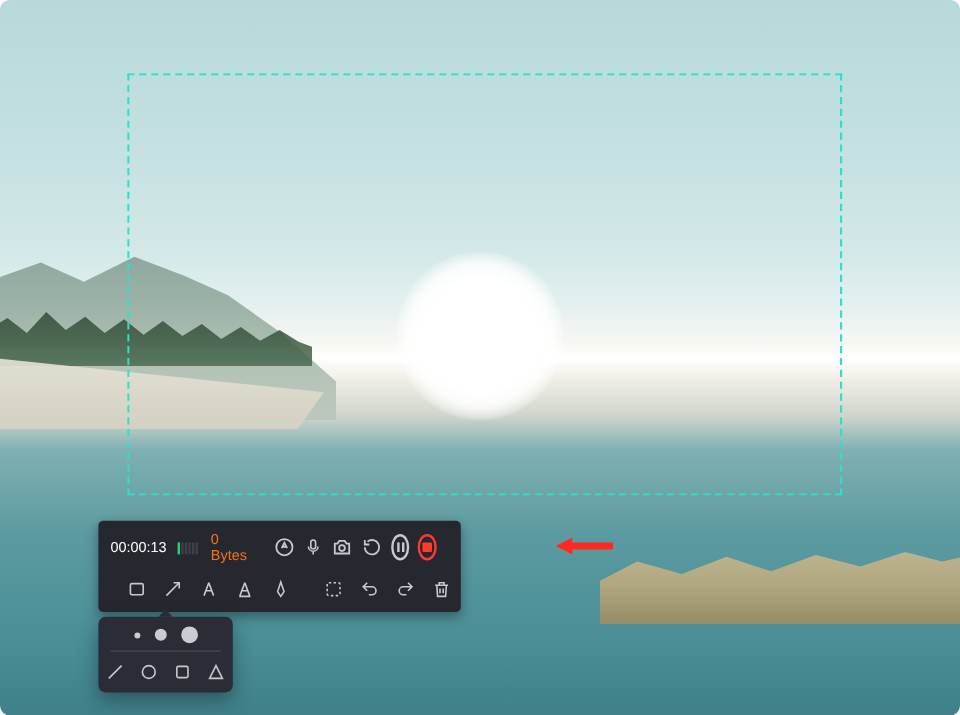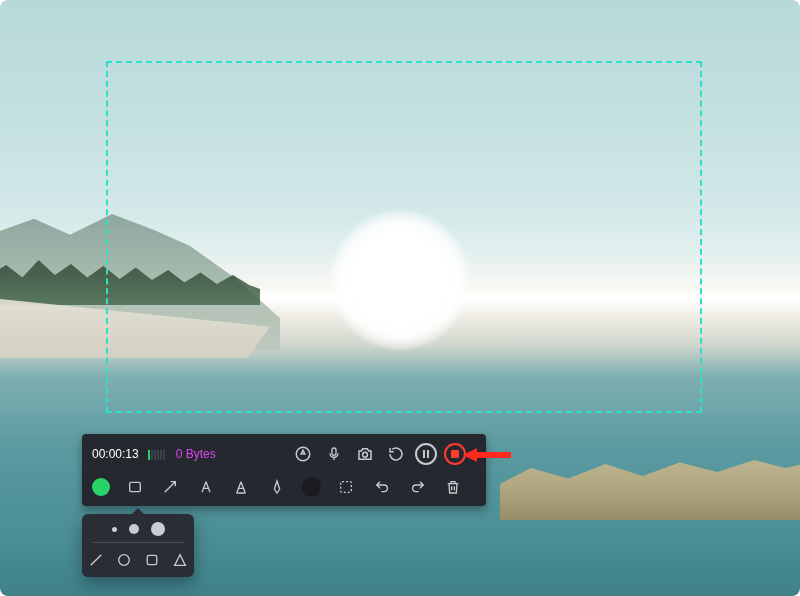--- a/index.html
+++ b/index.html
@@ -69,40 +69,40 @@
       left: 106px; top: 61px;
       width: 596px; height: 352px;
       border: 2px dashed #2be2c8;
       border-radius: 1px;
       pointer-events: none;
     }
 
     .toolbar {
       position: absolute;
       left: 82px; top: 434px;
-      width: 404px;
+      width: 302px;
       background: #26282f;
       border-radius: 4px;
       color: #e6e6e6;
       padding: 8px 20px 6px 10px;
       box-shadow: 0 4px 10px rgba(0,0,0,0.35);
     }
     .tb-row { display: flex; align-items: center; gap: 7px; }
     .tb-row.top { justify-content: flex-start; margin-bottom: 8px; }
     .timer { font-size: 12px; color: #ffffff; font-variant-numeric: tabular-nums; margin-right: 2px; }
     .audio-bars { display: inline-flex; align-items: flex-end; gap: 1px; height: 12px; margin-right: 4px; }
     .audio-bars span { display: block; width: 2px; background: #3d4049; }
     .audio-bars span.on { background: #29d36a; }
     .audio-bars span:nth-child(1){height:10px}
     .audio-bars span:nth-child(2){height:10px}
     .audio-bars span:nth-child(3){height:10px}
     .audio-bars span:nth-child(4){height:10px}
     .audio-bars span:nth-child(5){height:10px}
     .audio-bars span:nth-child(6){height:10px}
-    .size-label { font-size: 12px; color: #d946ef; margin-right: 8px; }
+    .size-label { font-size: 12px; color: #f97316; margin-right: 8px; }
     .spacer { flex: 1 1 auto; }
     .icon-btn { width: 24px; height: 24px; display: inline-flex; align-items: center; justify-content: center; border-radius: 4px; cursor: pointer; color: #c7c9cf; }
     .icon-btn svg { display: block; }
     .stop-btn { width: 22px; height: 22px; border-radius: 50%; border: 2px solid #ff3b30; display: inline-flex; align-items: center; justify-content: center; cursor: pointer; }
     .stop-btn .sq { width: 8px; height: 8px; background: #ff3b30; border-radius: 1px; }
     .pause-btn { width: 22px; height: 22px; border-radius: 50%; border: 2px solid #c7c9cf; display: inline-flex; align-items: center; justify-content: center; cursor: pointer; }
     .pause-btn .bars { display:flex; gap:2px; }
     .pause-btn .bars span{ width:2px; height:8px; background:#c7c9cf; }
 
     .tb-row.bottom { gap: 14px; padding: 2px 2px 2px 0; }

